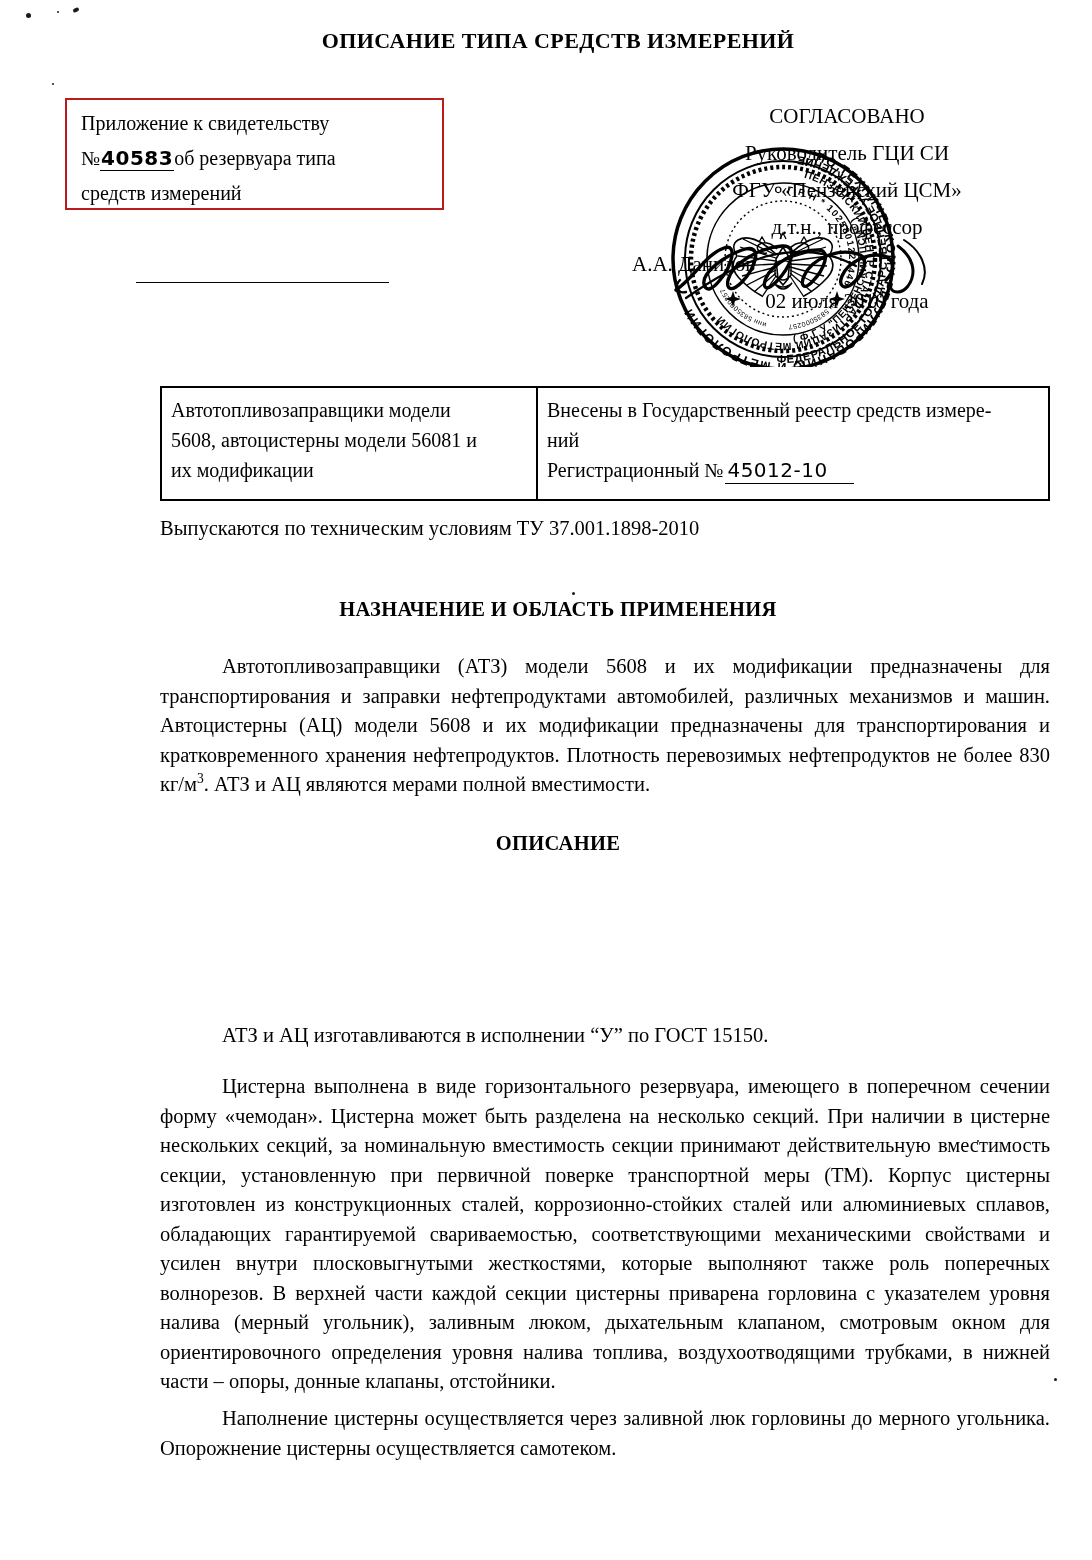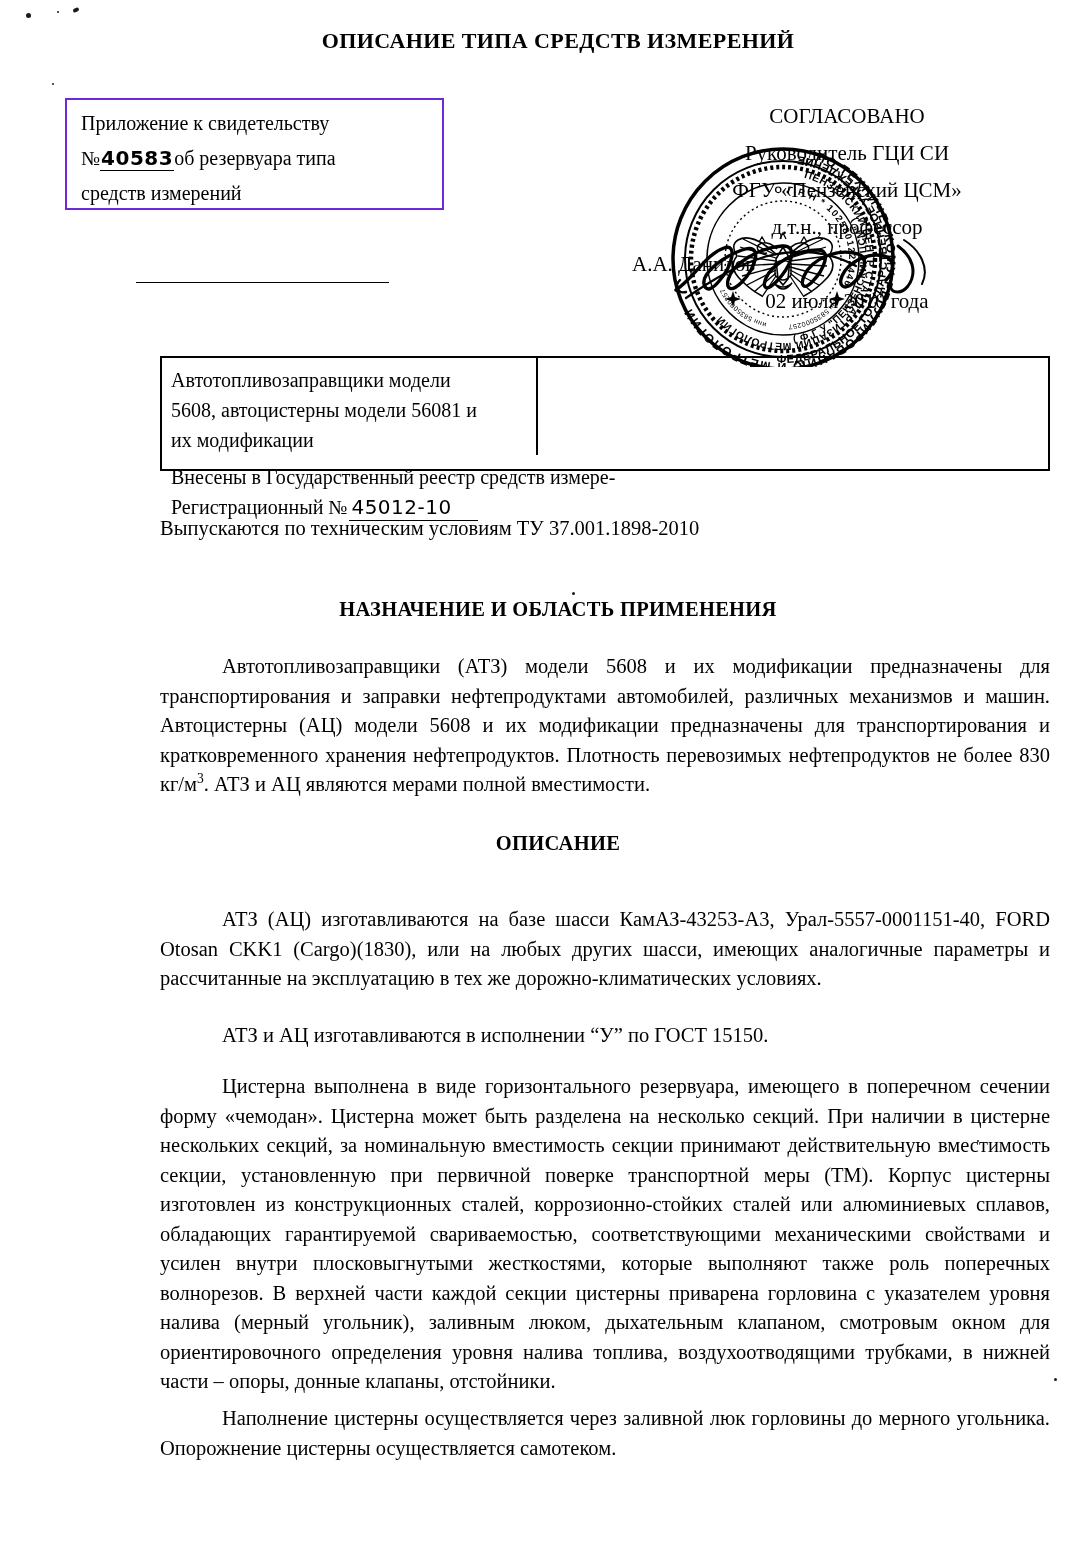--- a/index.html
+++ b/index.html
@@ -35,21 +35,21 @@
     font-weight: bold;
     font-size: 22px;
     letter-spacing: 0.4px;
   }
 
   
   .appendix-box {
     position: absolute;
     left: 53px; top: 98px;
     width: 379px; height: 112px;
-    border: 2px solid #6d28d9;
+    border: 2px solid #b91c1c;
     padding: 6px 10px 0 14px;
   }
   .appendix-line {
     font-size: 20px;
     line-height: 35px;
     white-space: nowrap;
   }
   .hw {
     font-family: "DejaVu Sans", sans-serif;
     font-weight: bold;
@@ -91,25 +91,24 @@
   .signature {
     position: absolute;
     left: 660px; top: 228px;
     width: 290px; height: 90px;
     pointer-events: none;
   }
 
   
   .main-table {
     position: absolute;
-    left: 148px; top: 356px;
+    left: 148px; top: 386px;
     width: 890px; height: 115px;
     border: 2px solid #000;
     display: flex;
-    flex-direction: column;
   }
   .cell-left {
     width: 376px;
     border-right: 2px solid #000;
     padding: 7px 8px 0 9px;
   }
   .cell-right {
     flex: 1;
     padding: 7px 8px 12px 9px;
   }
@@ -293,37 +292,37 @@
   </div>
 
   <div class="main-table">
     <div class="cell-left">
       <div class="cell-line">Автотопливозаправщики модели</div>
       <div class="cell-line">5608, автоцистерны модели 56081 и</div>
       <div class="cell-line">их модификации</div>
     </div>
     <div class="cell-right">
       <div class="cell-line">Внесены в Государственный реестр средств измере-</div>
+      <div class="cell-line">ний</div>
       <div class="cell-line regnum-wrap">
         <span>Регистрационный №</span><span class="hw-reg">45012-10</span>
       </div>
     </div>
   </div>
 
   <div class="tu-line">Выпускаются по  техническим условиям ТУ 37.001.1898-2010</div>
 
   <div class="section-head sh-1">НАЗНАЧЕНИЕ И ОБЛАСТЬ ПРИМЕНЕНИЯ</div>
 
   <div class="para indent p1">
     <span>Автотопливозаправщики (АТЗ) модели 5608 и их модификации предназначены для транспортирования и заправки нефтепродуктами автомобилей, различных механизмов и машин. Автоцистерны (АЦ) модели 5608 и их модификации предназначены для транспортирования и кратковременного хранения нефтепродуктов. Плотность перевозимых нефтепродуктов не более 830 кг/м</span><sup>3</sup><span>. АТЗ и АЦ являются мерами полной вместимости.</span>
   </div>
 
   <div class="section-head sh-2">ОПИСАНИЕ</div>
 
-  <div class="para indent p2">АТЗ (АЦ) изготавливаются на базе шасси КамАЗ-43253-А3, Урал-5557-0001151-40, FORD Otosan CKK1 (Cargo)(1830), или на любых других шасси, имеющих аналогичные параметры и рассчитанные на эксплуатацию в тех же дорожно-климатических условиях.</div>
 
   <div class="para indent p3">АТЗ и АЦ изготавливаются в исполнении “У” по ГОСТ 15150.</div>
 
   <div class="para indent p4">Цистерна выполнена в виде горизонтального резервуара, имеющего в поперечном сечении форму «чемодан». Цистерна может быть разделена на несколько секций. При наличии в цистерне нескольких секций, за номинальную вместимость секции принимают действительную вместимость секции, установленную при первичной поверке транспортной меры (ТМ). Корпус цистерны изготовлен из конструкционных сталей, коррозионно-стойких сталей или алюминиевых сплавов, обладающих гарантируемой свариваемостью, соответствующими механическими свойствами и усилен внутри плосковыгнутыми жесткостями, которые выполняют также роль поперечных волнорезов. В верхней части каждой секции цистерны приварена горловина с указателем уровня налива (мерный угольник), заливным люком, дыхательным клапаном, смотровым окном для ориентировочного определения уровня налива топлива, воздухоотводящими трубками, в нижней части – опоры, донные клапаны, отстойники.</div>
 
   <div class="para indent p5">Наполнение цистерны осуществляется через заливной люк горловины до мерного угольника. Опорожнение цистерны осуществляется самотеком.</div>
 
 </div>
 
 </body></html>

